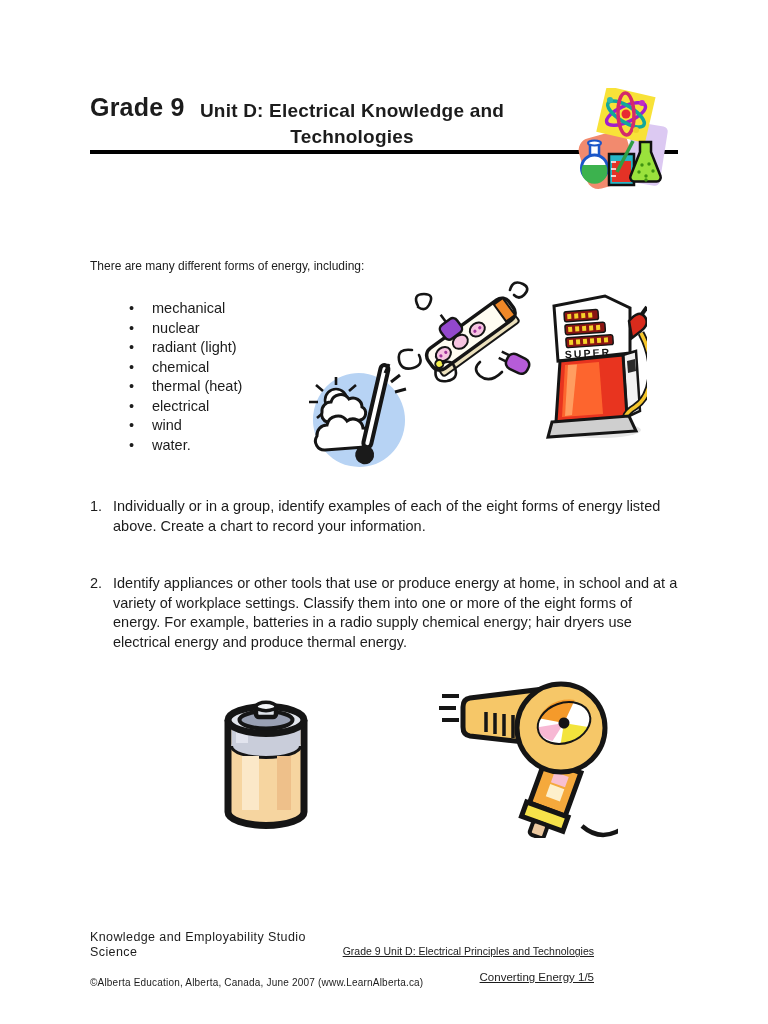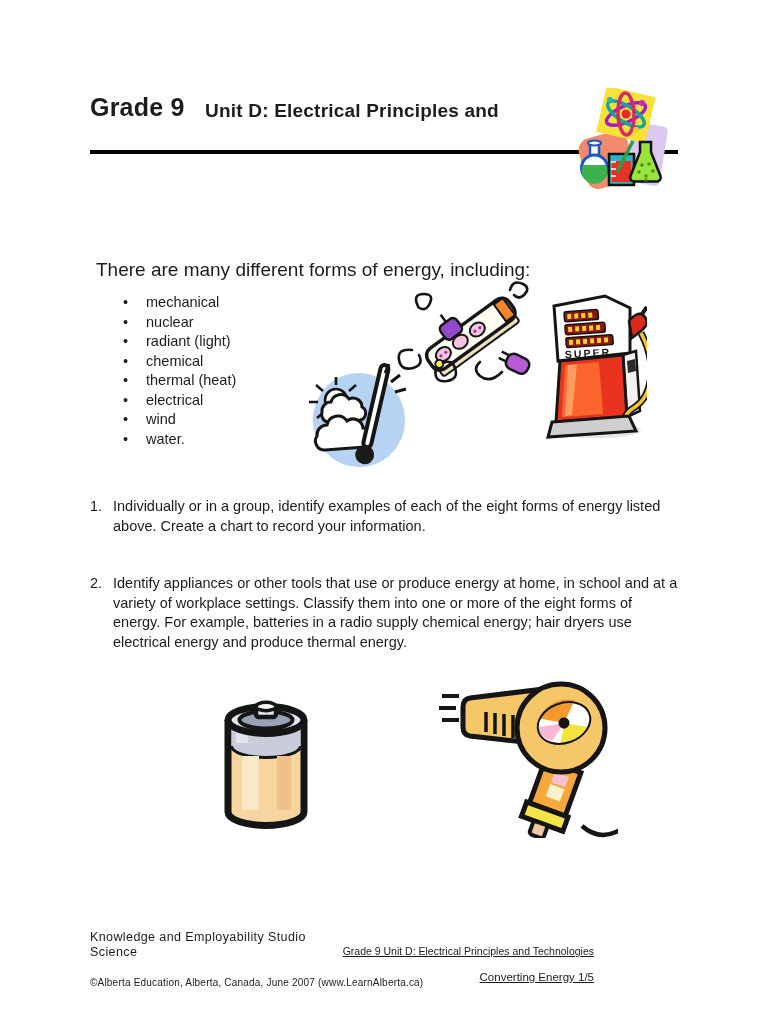--- a/index.html
+++ b/index.html
@@ -17,22 +17,22 @@
   .clip{position:absolute;}
   #clip-science{left:576px;top:88px;width:96px;height:110px;}
   #clip-strip{left:378px;top:270px;width:162px;height:128px;}
   #clip-thermo{left:305px;top:360px;width:117px;height:112px;}
   #clip-pump{left:541px;top:291px;width:106px;height:150px;}
   #clip-battery{left:214px;top:678px;width:104px;height:161px;}
   #clip-dryer{left:430px;top:666px;width:188px;height:172px;}
 
   
   .section-title{position:absolute;left:90px;top:201px;font-size:20px;font-weight:bold;}
-  .intro{position:absolute;left:96px;top:259px;font-size:19px;}
-  .bullets{position:absolute;left:114px;top:285px;margin:8px;padding:0;list-style:none;
+  .intro{position:absolute;left:90px;top:259px;font-size:12px;}
+  .bullets{position:absolute;left:114px;top:285px;margin:14px;padding:0;list-style:none;
            font-size:14.5px;line-height:19.5px;}
   .bullets li{position:relative;padding-left:24px;}
   .bullets li::before{content:"\2022";position:absolute;left:1px;top:0;}
   .task{position:absolute;left:90px;display:flex;font-size:14.5px;line-height:19.5px;}
   .task .num{width:23px;flex:none;}
   .task .txt{width:570px;}
   #task-1{top:497px;}
   #task-2{top:574px;}
 
   
@@ -41,21 +41,22 @@
   .footer-right{position:absolute;right:90px;top:944px;text-align:right;font-size:10.5px;line-height:15px;text-decoration:underline;}
   .footer-right .fr2{font-size:11.5px;margin-top:11px;}
 </style>
 </head>
 <body>
 
 <div class="page">
 
   <div class="title-grade">Grade 9</div>
   <div class="title-unit">
-    <span>Unit D: Electrical Principles and</span>
+    <span>Unit D: Electrical Knowledge and</span>
+    <span>Technologies</span>
   </div>
   <div class="header-rule"></div>
 
   <svg id="clip-science" class="clip" viewBox="0 0 96 110">
     <rect x="6" y="46" width="50" height="52" rx="12" transform="rotate(-16 31 72)" fill="#f28a6e"></rect>
     <rect x="52" y="36" width="36" height="60" rx="5" transform="rotate(9 70 66)" fill="#dcc9f2"></rect>
     <rect x="25" y="3" width="50" height="47" transform="rotate(13 50 26)" fill="#f8e238"></rect>
     <g fill="none" stroke-width="3.5">
       <ellipse cx="50" cy="26" rx="21" ry="8" stroke="#a21ccc" transform="rotate(-24 50 26)"></ellipse>
       <ellipse cx="50" cy="26" rx="21" ry="8" stroke="#12a79a" transform="rotate(32 50 26)"></ellipse>

